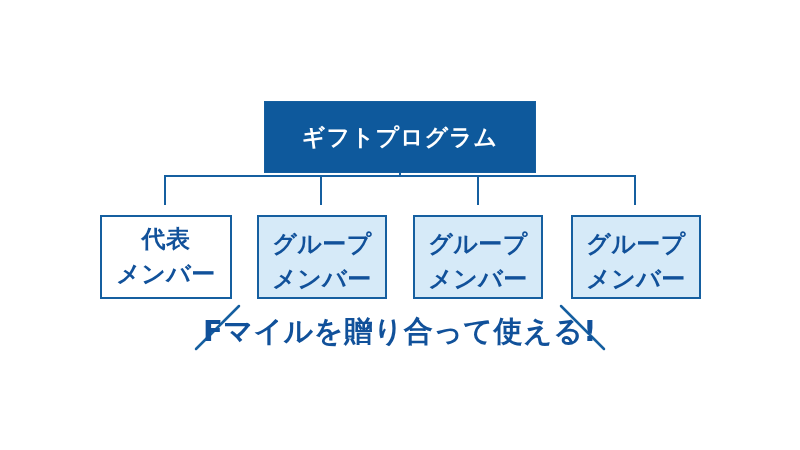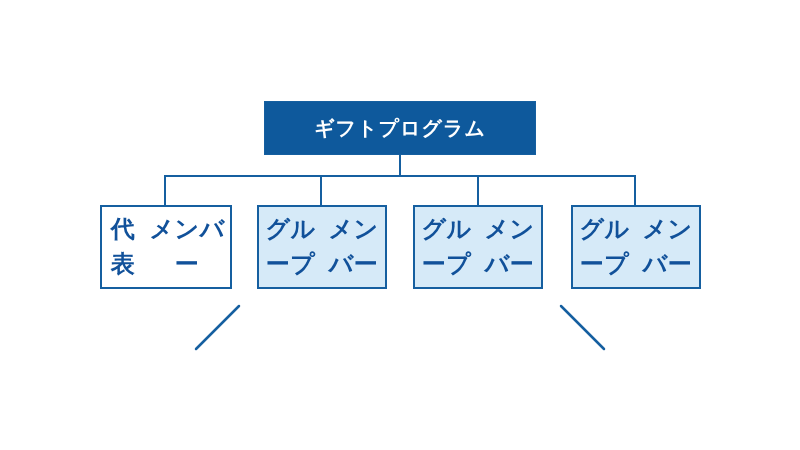--- a/index.html
+++ b/index.html
@@ -32,39 +32,40 @@
     stroke: var(--line-blue, #155fa0);
     stroke-width: 2.5;
     fill: none;
     stroke-linecap: round;
   }
   .top-box {
     position: absolute;
     left: 264px;
     top: 101px;
     width: 272px;
-    height: 54px;
+    height: 72px;
     box-sizing: border-box;
     background: var(--box-fill-dark, #0e599c);
     border: 1px solid var(--line-blue, #155fa0);
     display: flex;
     align-items: center;
     justify-content: center;
     color: #ffffff;
-    font-size: 20px;
+    font-size: 23px;
     font-weight: bold;
     letter-spacing: 1px;
   }
   .child-box {
     position: absolute;
-    top: 205px;
+    top: 215px;
     height: 84px;
     box-sizing: border-box;
     border: 2px solid var(--line-blue, #155fa0);
     display: flex;
+    flex-direction: column;
     align-items: center;
     justify-content: center;
     color: var(--text-blue, #11519a);
     font-size: 24px;
     font-weight: bold;
     line-height: 1.45;
     letter-spacing: 0.5px;
     text-align: center;
   }
   .child-box.fill-white { background: #ffffff; }
@@ -122,14 +123,17 @@
   <div class="child-box fill-light box-3">
     <span>グループ</span>
     <span>メンバー</span>
   </div>
 
   <div class="child-box fill-light box-4">
     <span>グループ</span>
     <span>メンバー</span>
   </div>
 
+  <div class="caption">
+    <span>Fマイルを贈り合って使える!</span>
+  </div>
 
 </div>
 
 </body></html>

